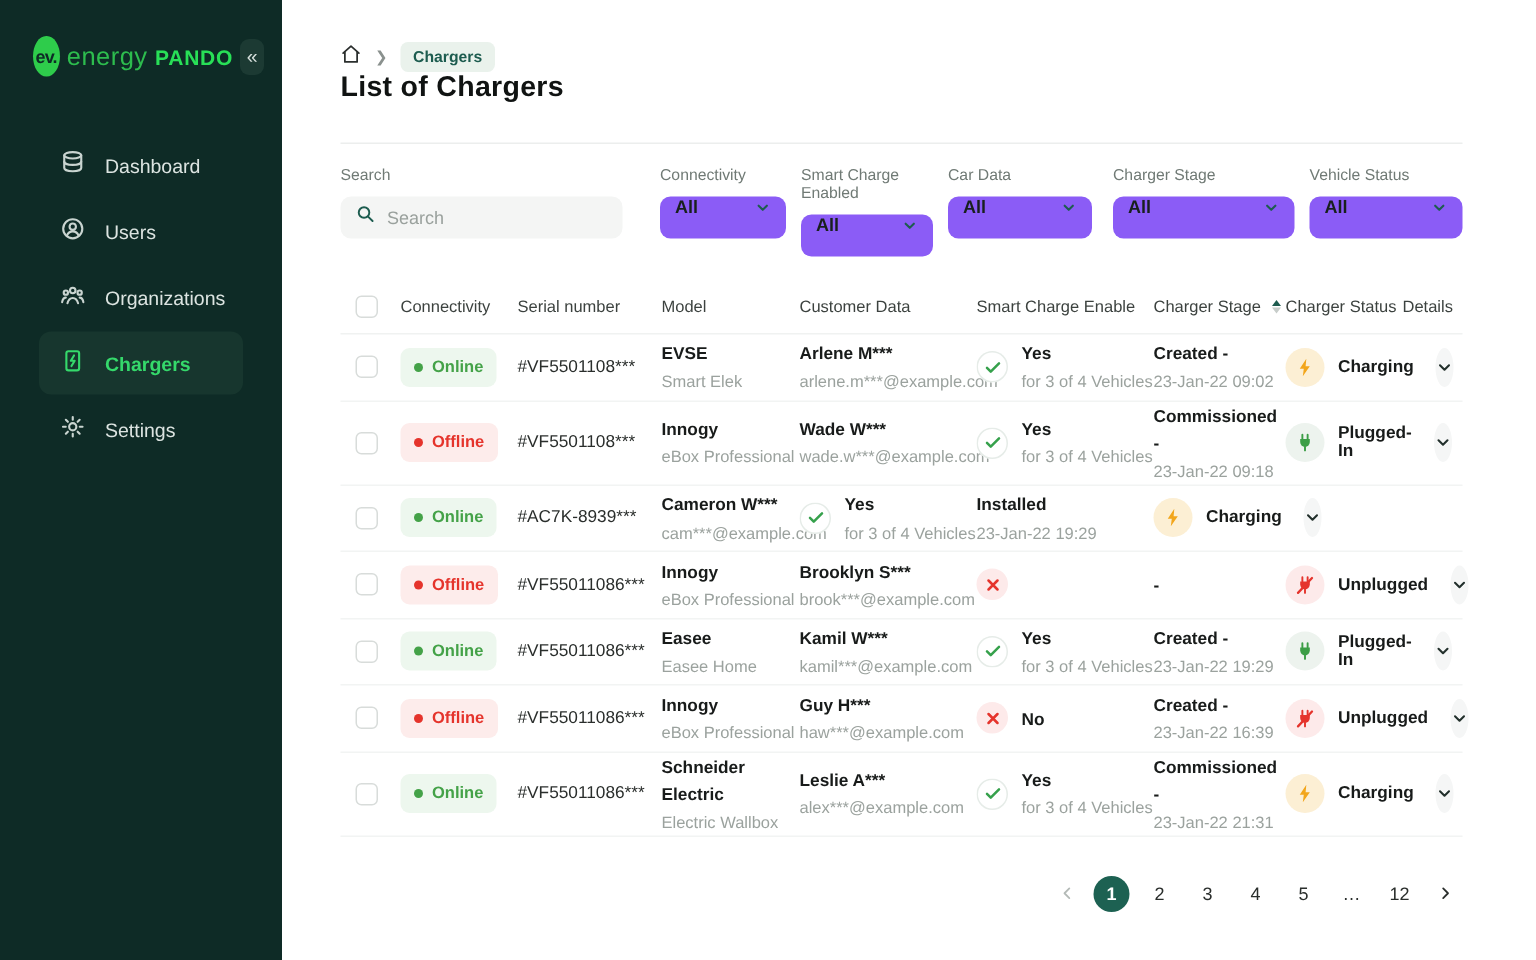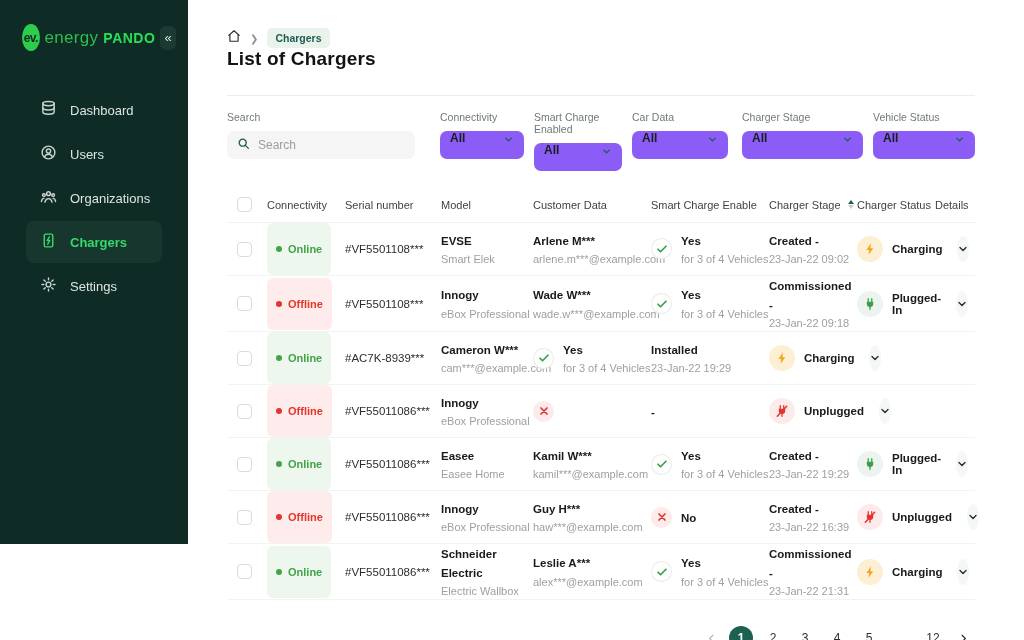--- a/index.html
+++ b/index.html
@@ -1,20 +1,20 @@
 <!DOCTYPE html>
 <html><head>
 <meta charset="utf-8">
 <style>
   * { margin:0; padding:0; box-sizing:border-box; }
   html,body { width:1024px; height:640px; overflow:hidden; }
   body { font-family:"Liberation Sans", sans-serif; background:#fff; color:#1c1f1e; display:flex; }
 
   
-  .sidebar { width:188px; height:544px; background:#0E2B26; flex:0 0 188px; display:flex; flex-direction:column; }
+  .sidebar { width:188px; height:640px; background:#0E2B26; flex:0 0 188px; display:flex; flex-direction:column; }
   .logo-row { display:flex; align-items:center; gap:5px; padding:24px 12px 0 22px; }
   .logo-circle { width:27px; height:27px; border-radius:50%; background:#2ECC4B; color:#0E2B26; font-weight:bold; font-size:12px; display:flex; align-items:center; justify-content:center; letter-spacing:-.5px; }
   .logo-energy { color:#2DBD4E; font-size:17px; letter-spacing:.3px;text-align:right; }
   .logo-pando { color:#28E057; font-size:14px; font-weight:bold; letter-spacing:.5px; }
   .collapse-btn { margin-left:auto; width:24px; height:24px; border-radius:6px; background:#1C3A33; color:#D6DFDC; font-size:13px; display:flex; align-items:center; justify-content:center; cursor:pointer; }
   .nav { margin-top:38px; display:flex; flex-direction:column; gap:2px; padding:0 26px; }
   .nav-item { display:flex; align-items:center; gap:13px; height:42px; padding:0 14px; border-radius:8px; color:#DCE4E1; font-size:13px; cursor:pointer; }
   .nav-item svg { width:17px; height:17px; stroke:#C9D4D0; }
   .nav-item.active { background:#17362E; color:#35D96B; font-weight:bold; }
   .nav-item.active svg { stroke:#35D96B; }
@@ -49,21 +49,21 @@
   .table { margin-top:16px; }
   .trow { display:grid; grid-template-columns:30px 78px 96px 92px 118px 118px 88px 78px 1fr; align-items:center; padding-left:10px; }
   .thead { min-height:36px; border-bottom:1px solid #F0F2F1; font-size:11px; color:#3C423F; }
   .th { display:flex; align-items:center; gap:7px; }
   .tbody .trow { min-height:44.5px; border-bottom:1px solid #F2F4F3; }
   .checkbox { width:15px; height:15px; border:1.5px solid #D8DCDA; border-radius:4px; background:#fff; cursor:pointer; }
   .sort-icon { display:flex; flex-direction:column; gap:1px; }
   .sort-icon i { width:0; height:0; border-left:3.5px solid transparent; border-right:3.5px solid transparent; }
   .sort-up { border-bottom:4.5px solid #1D5C4F; }
   .sort-down { border-top:4.5px solid #C7CDCA; }
-  .badge { display:inline-flex; align-items:center; gap:6px; font-size:11px; font-weight:bold; padding:20px 9px; border-radius:6px; }
+  .badge { display:inline-flex; align-items:center; gap:6px; font-size:11px; font-weight:bold; padding:7px 9px; border-radius:6px; }
   .badge .dot { width:6px; height:6px; border-radius:50%; }
   .badge.online { background:#EDF7EE; color:#44A248; } .badge.online .dot { background:#44A248; }
   .badge.offline { background:#FDECEB; color:#E5342C; } .badge.offline .dot { background:#E5342C; }
   .serial { font-size:11.5px; color:#2A2E2C; }
   .cell-2l .l1 { font-size:11.5px; font-weight:bold; color:#181B1A; line-height:1.35; }
   .cell-2l .l2 { font-size:11px; color:#9BA29E; line-height:1.35; }
   .icon-text { display:flex; align-items:center; gap:9px; }
   .mini-icon { width:21px; height:21px; border-radius:50%; display:flex; align-items:center; justify-content:center; flex:0 0 21px; }
   .mini-icon.ok { background:#fff; box-shadow:0 0 0 1px #E6ECE8 inset; }
   .mini-icon.no { background:#FDEAEA; }
@@ -338,20 +338,21 @@
   </div>
 
   <div class="trow">
     <span class="checkbox"></span>
     <span><span class="badge offline">
               <span class="dot"></span>
               <span>Offline</span>
             </span></span>
     <span class="serial">#VF55011086***</span>
     <span class="cell-2l"><span class="l1">Innogy</span><br><span class="l2">eBox Professional</span></span>
+    <span class="cell-2l"><span class="l1">Brooklyn S***</span><br><span class="l2">brook***@example.com</span></span>
     <span class="icon-text">
       <span class="mini-icon no">
 
         <svg class="x-glyph" viewBox="0 0 24 24" fill="none" stroke="#E5342C" stroke-width="3.4" stroke-linecap="round">
                 <path d="M6 6l12 12M18 6L6 18"></path>
               </svg>
       </span>
       <span class="cell-2l"><span class="l1"></span><br><span class="l2"></span></span>
     </span>
     <span class="cell-2l"><span class="l1">-</span><br><span class="l2"></span></span>

